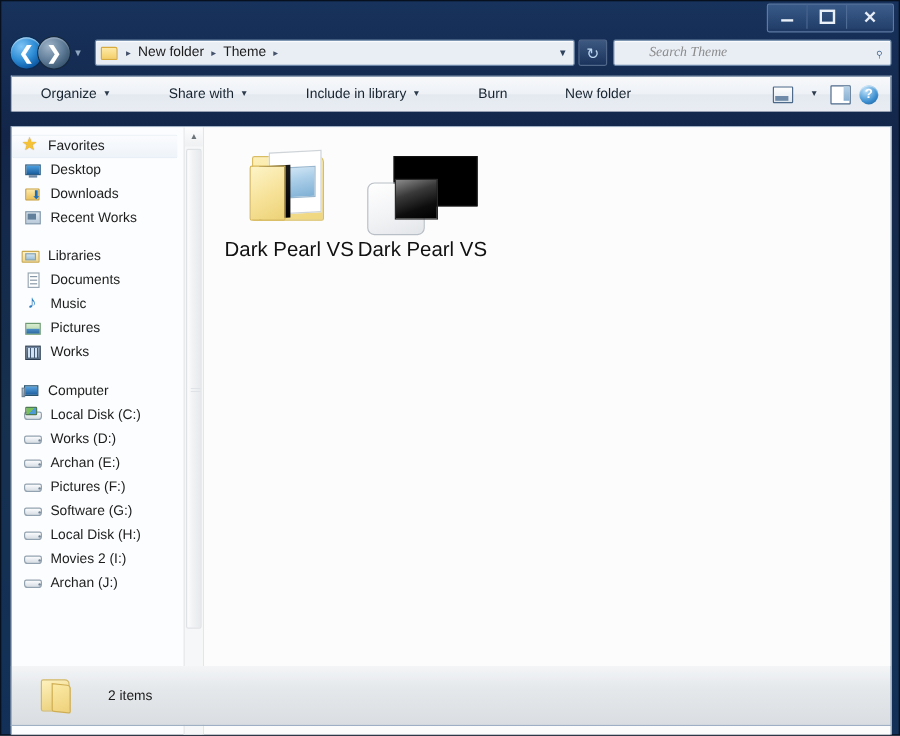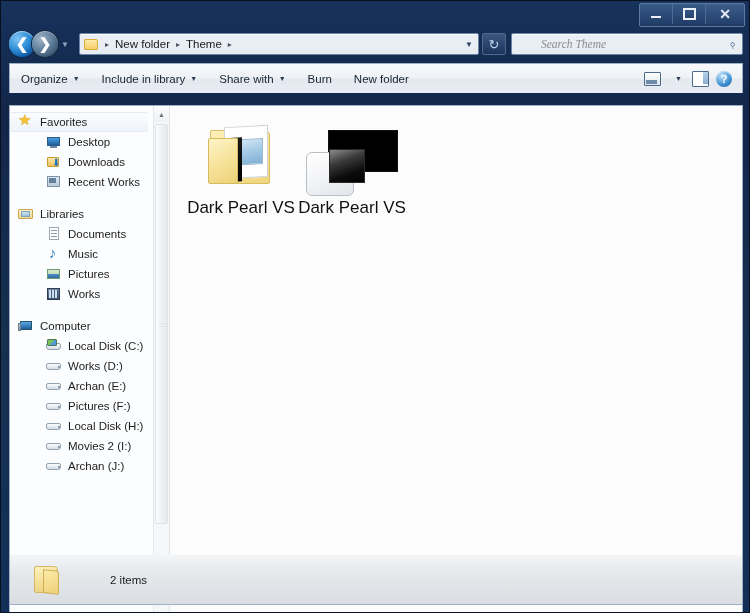--- a/index.html
+++ b/index.html
@@ -102,21 +102,21 @@
   }
 
   
   .toolbar{
     position:absolute;left:8px;top:62px;width:734px;height:30px;
     background:linear-gradient(180deg,#f7f9fb 0%,#eef1f6 48%,#e4e9f0 52%,#e9edf3 100%);
     border:1px solid #9fb0c4;border-bottom:none;box-sizing:border-box;
     display:flex;align-items:center;
   }
   .tbitem{
-    font-size:11.5px;color:#16232f;padding:0 11px;height:24px;
+    font-size:11.5px;color:#16232f;padding:0 24px;height:24px;
     display:flex;align-items:center;cursor:default;white-space:nowrap;
   }
   .tbcaret{margin-left:5px;font-size:7px;color:#2c3b4c;}
   .tbright{margin-left:auto;display:flex;align-items:center;padding-right:6px;}
   .tbicon{
     width:22px;height:22px;display:flex;align-items:center;justify-content:center;
     margin:0 1px;
   }
   .viewglyph{
     width:15px;height:12px;border:1px solid #4e6a8a;border-radius:1px;
@@ -157,21 +157,21 @@
   .navrow{
     height:20px;display:flex;align-items:center;padding-left:8px;
     font-size:11.5px;color:#1d1d1d;cursor:default;white-space:nowrap;
   }
   .navrow.head{font-weight:normal;}
   .navrow.sel{
     background:linear-gradient(180deg,#fbfcfe,#eef3f9);
     border-top:1px solid #e3ebf4;border-bottom:1px solid #e3ebf4;
     width:138px;box-sizing:border-box;border-radius:2px;
   }
-  .navrow.child{padding-left:36px;}
+  .navrow.child{padding-left:10px;}
   .navgap{height:12px;}
   .ic{width:16px;height:16px;margin-right:6px;flex:none;position:relative;display:inline-block;}
 
   
   .ic-star:before{
     content:"★";position:absolute;left:0;top:-3px;font-size:15px;
     color:#f5c135;text-shadow:0 0 1px #b9841a;
   }
   .ic-desktop:before{
     content:"";position:absolute;left:1px;top:3px;width:13px;height:9px;
@@ -343,21 +343,21 @@
     content:"";position:absolute;left:22px;top:-4px;width:36px;height:34px;
     background:linear-gradient(160deg,#8c8c8c 0%,#3a3a3a 35%,#0d0d0d 70%,#000000 100%);
     border:1px solid #2a2a2a;box-sizing:border-box;
   }
 
   
   .statusbar{
     position:absolute;left:8px;top:554px;width:734px;height:50px;
     background:linear-gradient(180deg,#f3f5f7 0%,#e6e9ec 35%,#dadde1 100%);
     border:1px solid #9fb0c4;border-top:none;box-sizing:border-box;
-    display:flex;align-items:center;gap:20px;
+    display:flex;align-items:center;
   }
   .sfolder{
     width:34px;height:32px;position:relative;margin-left:20px;flex:none;
   }
   .sfolder .sb1{
     position:absolute;left:4px;top:2px;width:24px;height:27px;
     background:linear-gradient(160deg,#fdf1bd,#f2dc92 60%,#e8cd76);
     border:1px solid #d4b862;box-sizing:border-box;border-radius:2px 4px 2px 2px;
   }
   .sfolder .sb2{
@@ -421,25 +421,25 @@
       <span class="searchicon">⌕</span>
     </div>
   </div>
 
   <div class="toolbar">
     <div class="tbitem">
       <span>Organize</span>
       <span class="tbcaret">▼</span>
     </div>
     <div class="tbitem">
+      <span>Share with</span>
+      <span class="tbcaret">▼</span>
+    </div>
+    <div class="tbitem">
       <span>Include in library</span>
-      <span class="tbcaret">▼</span>
-    </div>
-    <div class="tbitem">
-      <span>Share with</span>
       <span class="tbcaret">▼</span>
     </div>
     <div class="tbitem">
       <span>Burn</span>
     </div>
     <div class="tbitem">
       <span>New folder</span>
     </div>
 
     <div class="tbright">
@@ -517,20 +517,24 @@
           <span class="ic ic-hdd"></span>
           <span>Works (D:)</span>
         </div>
         <div class="navrow child">
           <span class="ic ic-hdd"></span>
           <span>Archan (E:)</span>
         </div>
         <div class="navrow child">
           <span class="ic ic-hdd"></span>
           <span>Pictures (F:)</span>
+        </div>
+        <div class="navrow child">
+          <span class="ic ic-hdd"></span>
+          <span>Software (G:)</span>
         </div>
         <div class="navrow child">
           <span class="ic ic-hdd"></span>
           <span>Local Disk (H:)</span>
         </div>
         <div class="navrow child">
           <span class="ic ic-hdd"></span>
           <span>Movies  2 (I:)</span>
         </div>
         <div class="navrow child">

